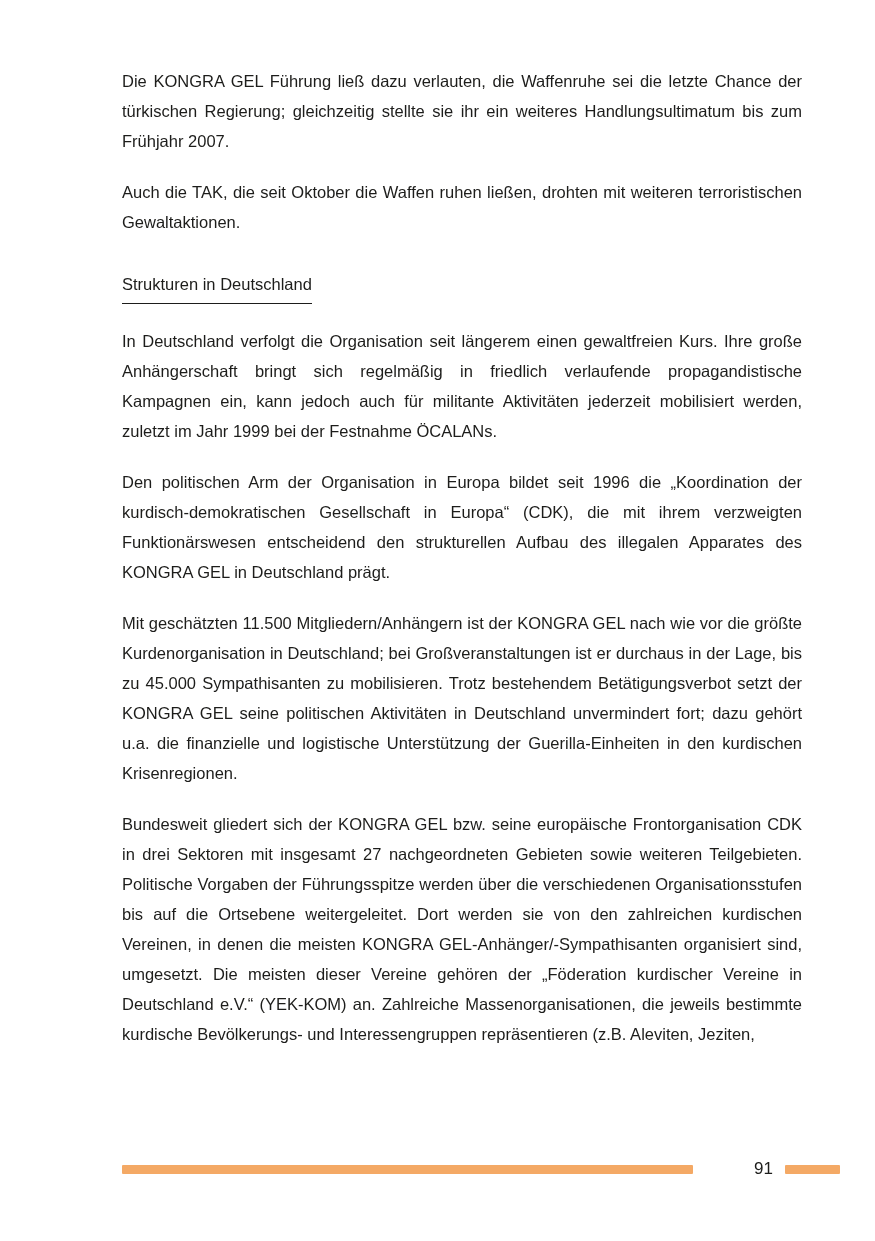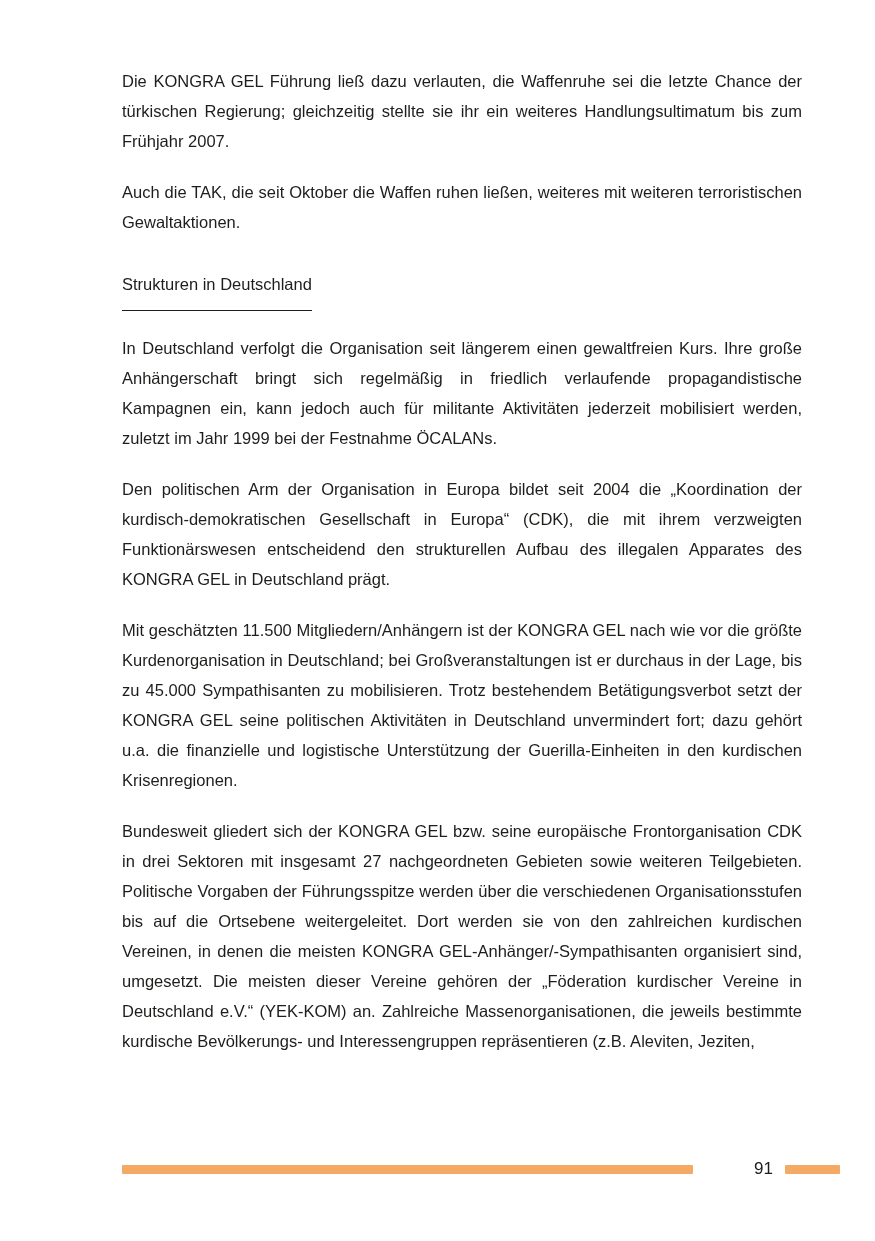--- a/index.html
+++ b/index.html
@@ -39,21 +39,21 @@
   }
   .subhead-wrap {
     margin: 32px 0 22px 0;
   }
   .subhead {
     display: inline-block;
     font-size: 16.5px;
     line-height: 30px;
     color: #1d1d1b;
     border-bottom: 1.5px solid #1d1d1b;
-    padding-bottom: 11px;
+    padding-bottom: 4px;
   }
   .footer {
     position: absolute;
     left: 106px;
     top: 1159px;
     width: 680px;
     height: 20px;
     padding-left: 38px;
   }
   .rule-left {
@@ -85,28 +85,28 @@
   }
 </style>
 </head>
 <body>
 
 <div class="page">
 
   <div class="content">
 
     <p class="para">Die KONGRA GEL Führung ließ dazu verlauten, die Waffenruhe sei die letzte Chance der türkischen Regierung; gleichzeitig stellte sie ihr ein weiteres Handlungsultimatum bis zum Frühjahr 2007.</p>
-    <p class="para">Auch die TAK, die seit Oktober die Waffen ruhen ließen, weiteres mit weiteren terroristischen Gewaltaktionen.</p>
+    <p class="para">Auch die TAK, die seit Oktober die Waffen ruhen ließen, drohten mit weiteren terroristischen Gewaltaktionen.</p>
 
     <div class="subhead-wrap">
       <span class="subhead">Strukturen in Deutschland</span>
     </div>
 
     <p class="para">In Deutschland verfolgt die Organisation seit längerem einen gewaltfreien Kurs. Ihre große Anhängerschaft bringt sich regelmäßig in friedlich verlaufende propagandistische Kampagnen ein, kann jedoch auch für militante Aktivitäten jederzeit mobilisiert werden, zuletzt im Jahr 1999 bei der Festnahme ÖCALANs.</p>
-    <p class="para">Den politischen Arm der Organisation in Europa bildet seit 2004 die „Koordination der kurdisch-demokratischen Gesellschaft in Europa“ (CDK), die mit ihrem verzweigten Funktionärswesen entscheidend den strukturellen Aufbau des illegalen Apparates des KONGRA GEL in Deutschland prägt.</p>
+    <p class="para">Den politischen Arm der Organisation in Europa bildet seit 1996 die „Koordination der kurdisch-demokratischen Gesellschaft in Europa“ (CDK), die mit ihrem verzweigten Funktionärswesen entscheidend den strukturellen Aufbau des illegalen Apparates des KONGRA GEL in Deutschland prägt.</p>
     <p class="para">Mit geschätzten 11.500 Mitgliedern/Anhängern ist der KONGRA GEL nach wie vor die größte Kurdenorganisation in Deutschland; bei Großveranstaltungen ist er durchaus in der Lage, bis zu 45.000 Sympathisanten zu mobilisieren. Trotz bestehendem Betätigungsverbot setzt der KONGRA GEL seine politischen Aktivitäten in Deutschland unvermindert fort; dazu gehört u.a. die finanzielle und logistische Unterstützung der Guerilla-Einheiten in den kurdischen Krisenregionen.</p>
     <p class="para">Bundesweit gliedert sich der KONGRA GEL bzw. seine europäische Frontorganisation CDK in drei Sektoren mit insgesamt 27 nachgeordneten Gebieten sowie weiteren Teilgebieten. Politische Vorgaben der Führungsspitze werden über die verschiedenen Organisationsstufen bis auf die Ortsebene weitergeleitet. Dort werden sie von den zahlreichen kurdischen Vereinen, in denen die meisten KONGRA GEL-Anhänger/-Sympathisanten organisiert sind, umgesetzt. Die meisten dieser Vereine gehören der „Föderation kurdischer Vereine in Deutschland e.V.“ (YEK-KOM) an. Zahlreiche Massenorganisationen, die jeweils bestimmte kurdische Bevölkerungs- und Interessengruppen repräsentieren (z.B. Aleviten, Jeziten,</p>
 
   </div>
 
   <div class="footer">
     <div class="rule-left"></div>
     <div class="page-number">91</div>
     <div class="rule-right"></div>
   </div>

